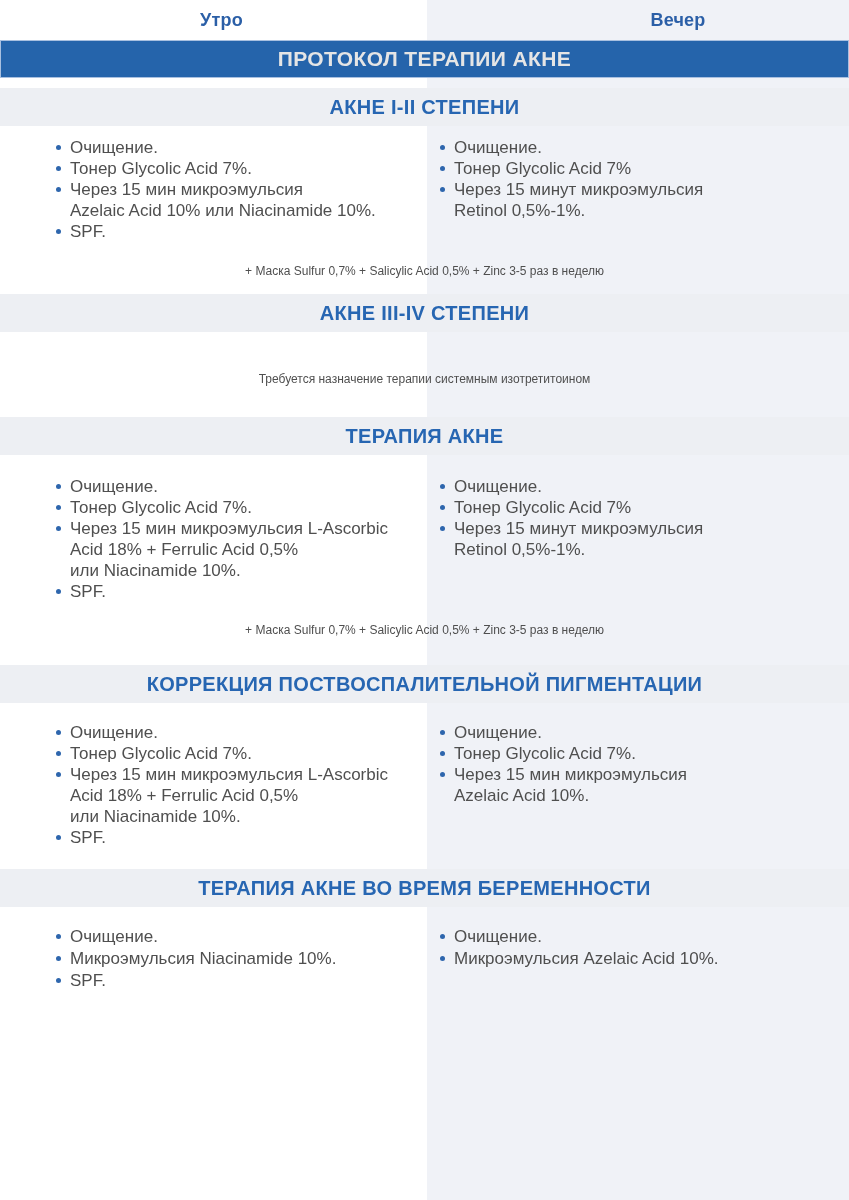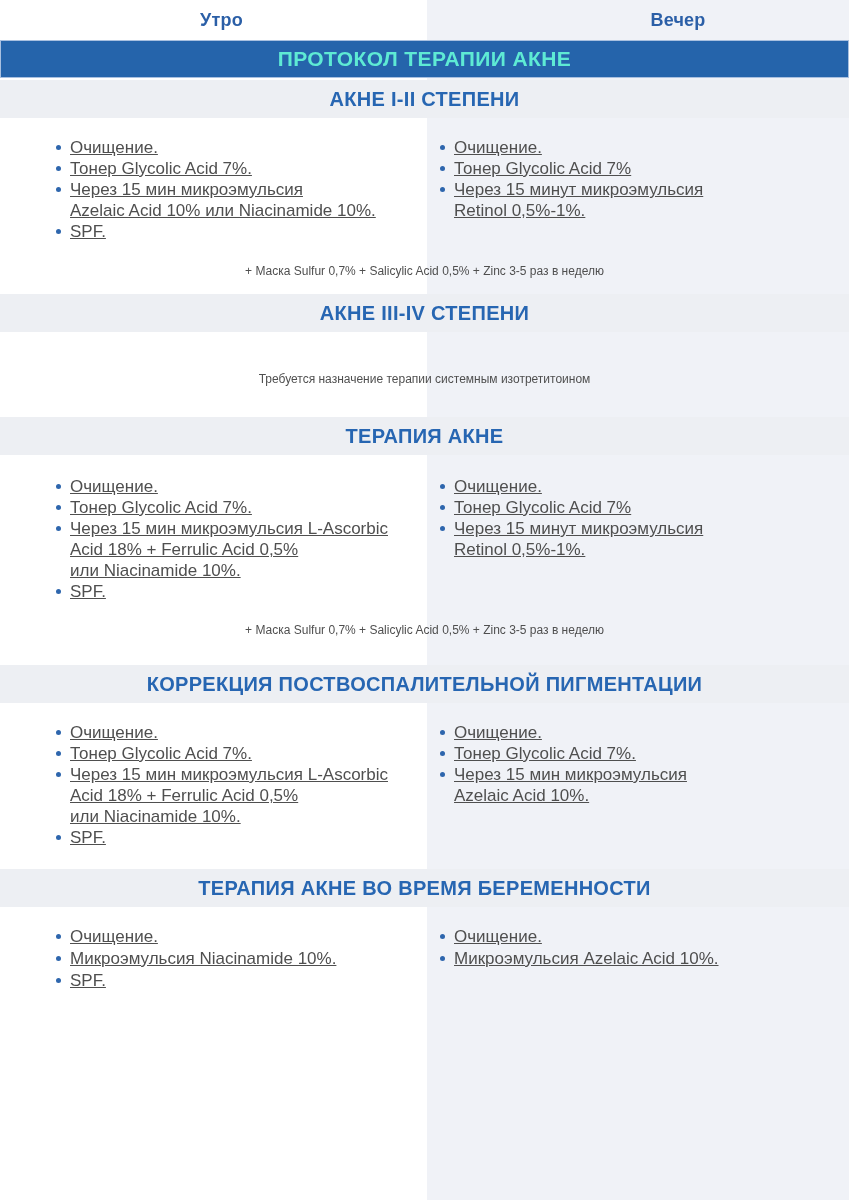--- a/index.html
+++ b/index.html
@@ -29,21 +29,21 @@
     padding-left:8px;
   }
   .col-header.left{ left:0; width:427px; }
   .col-header.right{ left:448px; width:444px; }
   .banner{
     position:absolute; left:0; top:40px;
     width:847px; height:36px;
     background:#2564ab;
     border:1px solid #a9c0e0;
     display:flex; align-items:center; justify-content:center;
-    color:#5eead4; font-size:21px; font-weight:bold;
+    color:#e5e5e5; font-size:21px; font-weight:bold;
     letter-spacing:.4px;
   }
   .band{
     position:absolute; left:0; width:849px; height:38px;
     background:#edeff3;
     display:flex; align-items:center; justify-content:center;
     color:#2766b2; font-size:20px; font-weight:bold;
     letter-spacing:.3px;
   }
   .blist{
@@ -57,21 +57,21 @@
     padding-left:14px;
   }
   .blist li::before{
     content:"";
     position:absolute;
     left:0; top:8px;
     width:5px; height:5px;
     border-radius:50%;
     background:#2e66ad;
   }
-  .ln{ display:block; white-space:nowrap;text-decoration:underline; }
+  .ln{ display:block; white-space:nowrap; }
   .centerline{
     position:absolute; left:0; width:849px;
     text-align:center;
     font-size:12px; line-height:21px; color:#4f4f4f;
   }
 </style>
 </head>
 <body>
 
 <div id="page">
@@ -82,21 +82,21 @@
     <span>Утро</span>
   </div>
   <div class="col-header right">
     <span>Вечер</span>
   </div>
 
   <div class="banner">
     <span>ПРОТОКОЛ ТЕРАПИИ АКНЕ</span>
   </div>
 
-  <div class="band" style="top:80px;align-items:center;">
+  <div class="band" style="top:88px;align-items:center;">
     <span>АКНЕ I-II СТЕПЕНИ</span>
   </div>
   <ul class="blist" style="left:56px; top:137px; width:370px;">
     <li>
         <span class="ln">Очищение.</span>
       </li>
     <li>
         <span class="ln">Тонер Glycolic Acid 7%.</span>
       </li>
     <li>

